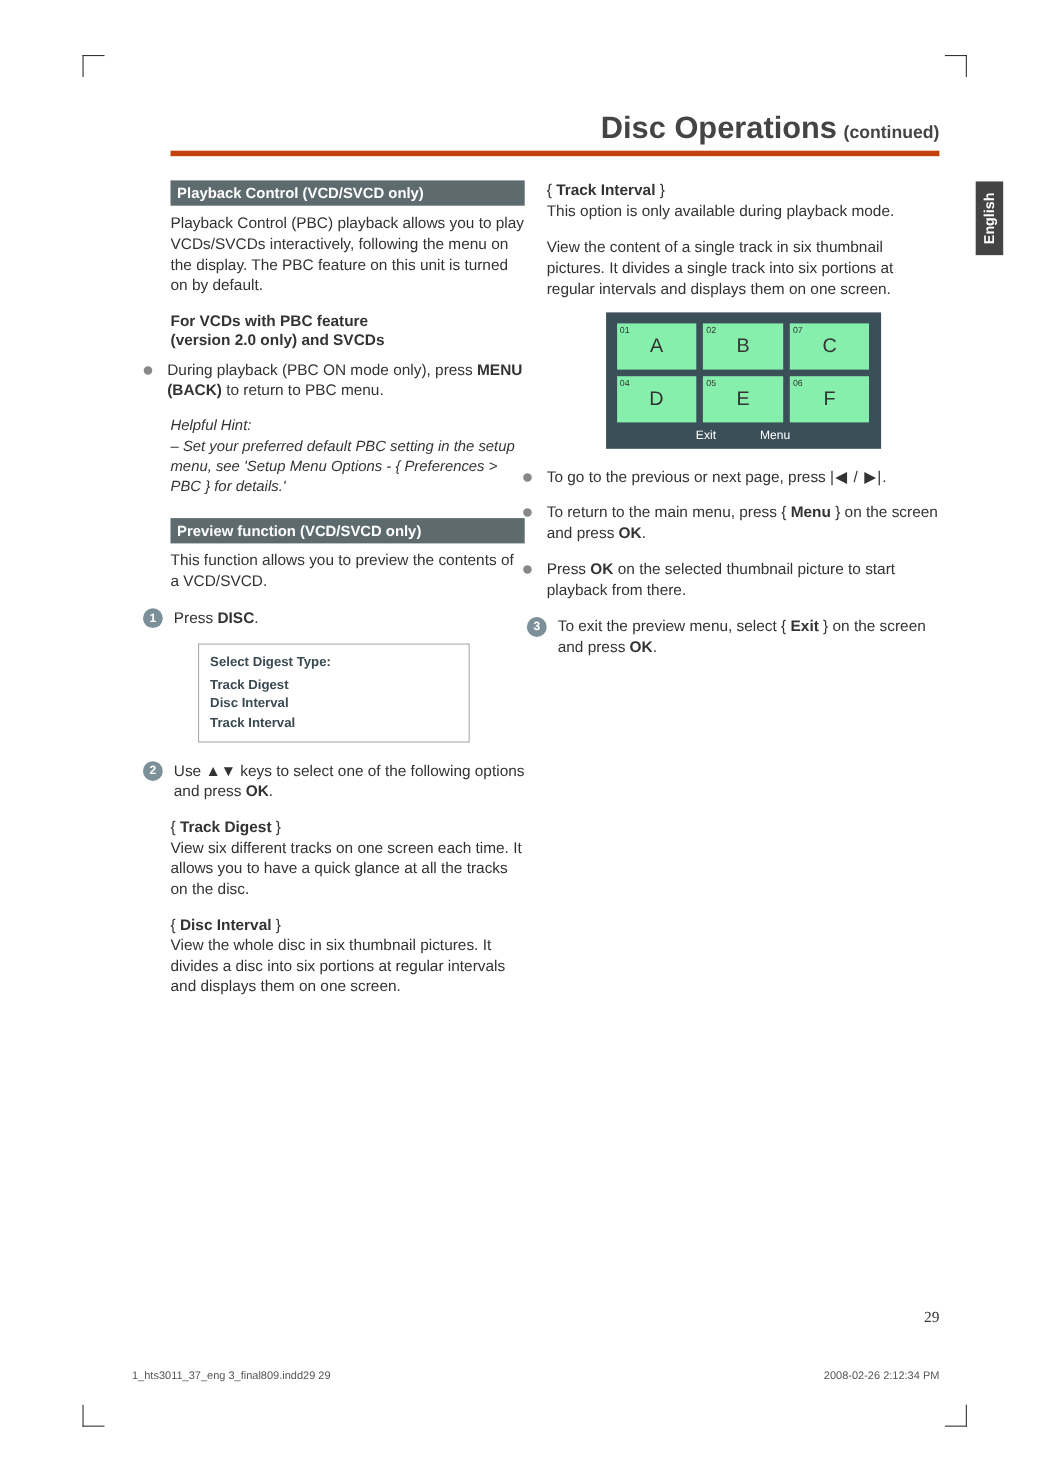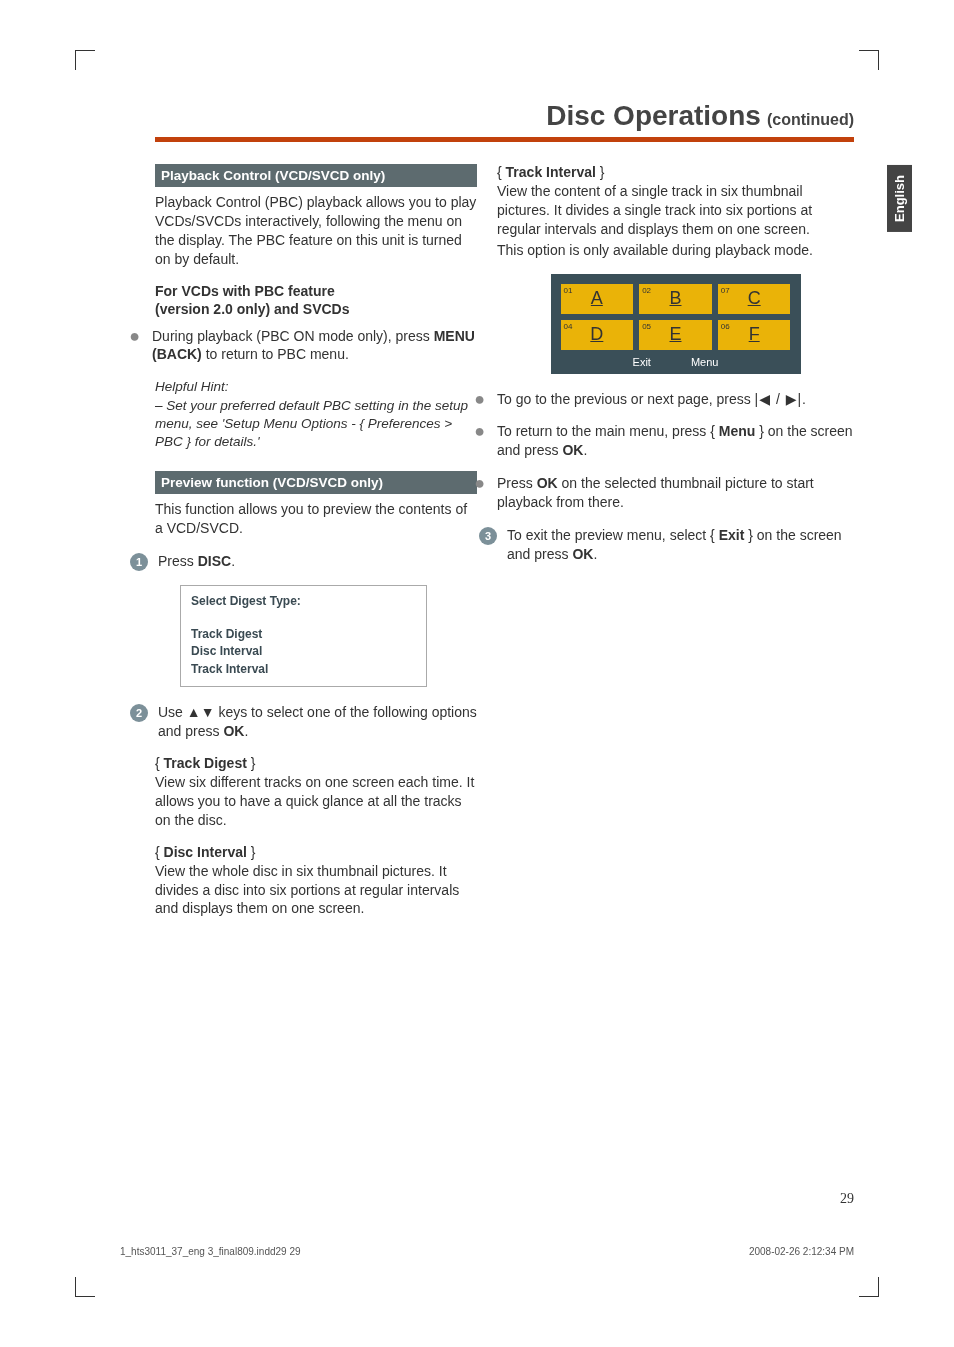--- a/index.html
+++ b/index.html
@@ -143,21 +143,21 @@
     margin-right: 50px;
     border: 1px solid #aaa;
     padding: 8px 10px;
     margin-top: 6px;
     margin-bottom: 16px;
   }
   .digest-title {
     font-size: 12px;
     font-weight: bold;
     color: #3a4a52;
-    margin-bottom: 18px;
+    margin-bottom: 6px;
   }
   .digest-item {
     font-size: 12px;
     font-weight: bold;
     color: #3a4a52;
     line-height: 1.45;
   }
 
   .arrows { font-family: Arial, sans-serif; }
 
@@ -172,30 +172,29 @@
     width: 250px;
     background: #3a4f58;
     padding: 10px 10px 0 10px;
   }
   .preview-grid {
     display: grid;
     grid-template-columns: repeat(3, 1fr);
     gap: 6px;
   }
   .thumb {
-    background: #eab308;
+    background: #86efac;
     position: relative;
-    height: 30px;
+    height: 42px;
     display: flex;
     align-items: center;
     justify-content: center;
     font-size: 18px;
     font-weight: normal;
     color: #333;
-    text-decoration: underline;
   }
   .thumb .num {
     position: absolute;
     top: 2px;
     left: 3px;
     font-size: 8px;
     font-weight: normal;
   }
   .grid-btn-row {
     display: flex;
@@ -307,22 +306,22 @@
       <p class="body-text">View six different tracks on one screen each time. It allows you to have a quick glance at all the tracks on the disc.</p>
 
       <p class="curly-head">{ <span class="bold">Disc Interval</span> }</p>
       <p class="body-text">View the whole disc in six thumbnail pictures. It divides a disc into six portions at regular intervals and displays them on one screen.</p>
 
     </div>
 
     <div class="col-right">
 
       <p class="curly-head" style="margin-left:0">{ <span class="bold">Track Interval</span> }</p>
+      <p class="body-text" style="margin-left:0">This option is only available during playback mode.</p>
       <p class="body-text" style="margin-left:0;margin-bottom:2px">View the content of a single track in six thumbnail pictures. It divides a single track into six portions at regular intervals and displays them on one screen.</p>
-      <p class="body-text" style="margin-left:0">This option is only available during playback mode.</p>
 
       <div class="preview-grid-wrap">
         <div class="preview-grid">
           <div class="thumb">
               <span class="num">01</span>
               <span>A</span>
             </div>
           <div class="thumb">
               <span class="num">02</span>
               <span>B</span>

